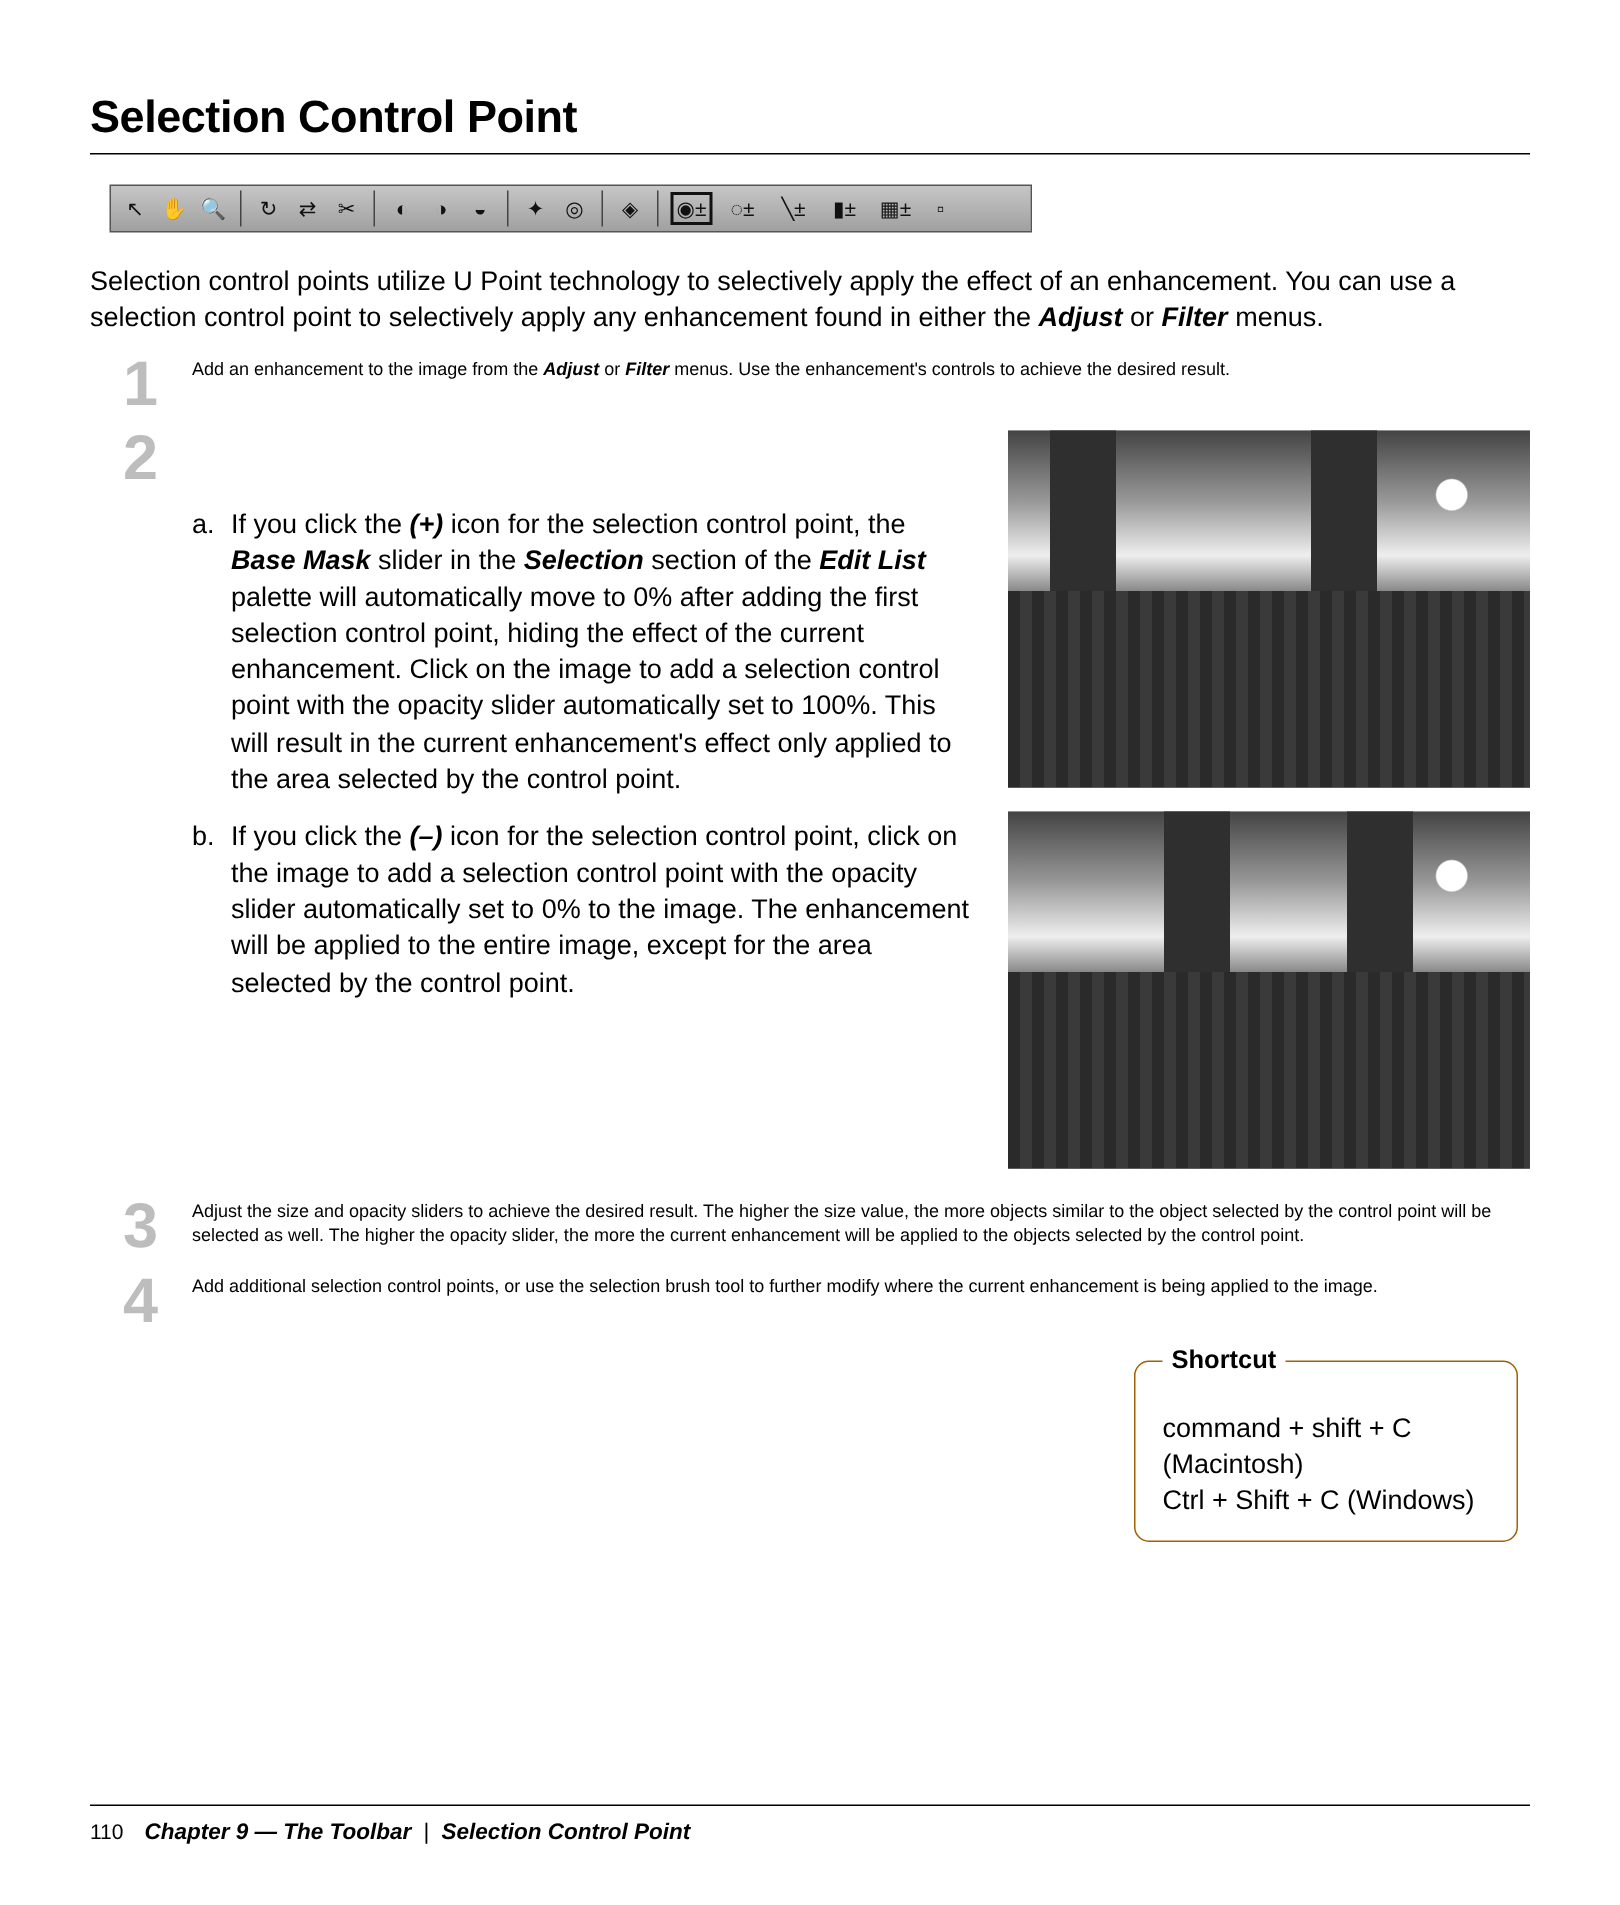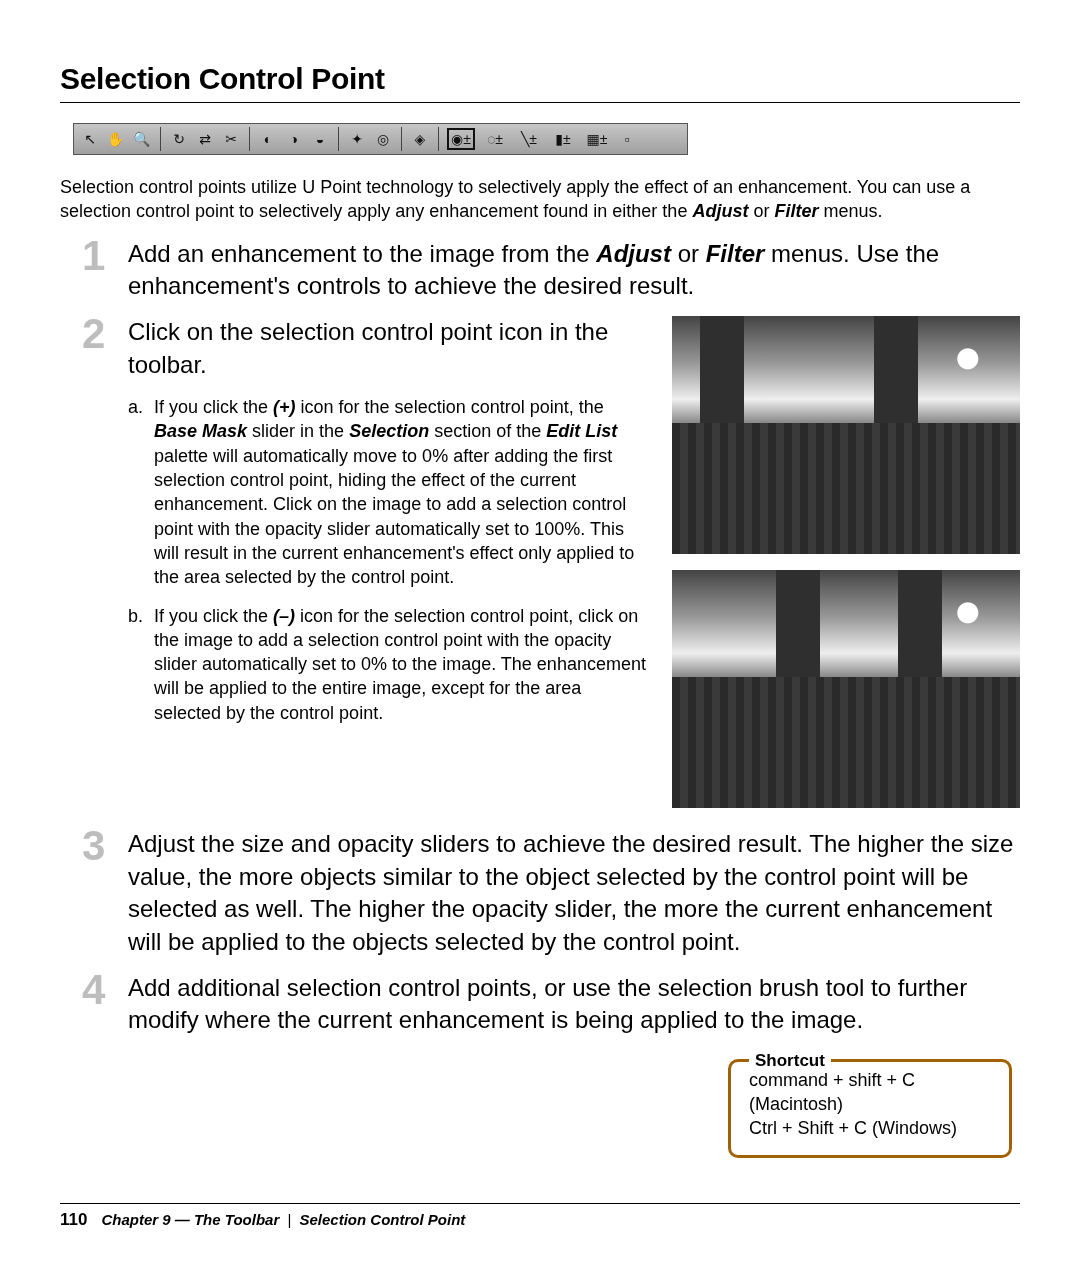--- a/index.html
+++ b/index.html
@@ -70,21 +70,21 @@
   .step-num {
     font-size: 42px;
     font-weight: 700;
     color: #bdbdbd;
     width: 40px;
     line-height: 0.85;
     margin-right: 6px;
     flex-shrink: 0;
   }
   .step-body {
-    font-size: 24px;
+    font-size: 12px;
     line-height: 1.35;
     flex: 1;
   }
   .step2-wrapper {
     display: flex;
     align-items: flex-start;
     gap: 22px;
     margin-bottom: 20px;
   }
   .step2-left { flex: 1; }
@@ -137,24 +137,24 @@
     margin-bottom: 14px;
   }
   .sub-item .sub-letter {
     width: 26px;
     flex-shrink: 0;
   }
   .sub-item .sub-text { flex:1; }
 
   .shortcut-box {
     position: relative;
-    border: 3px solid #a16207;
+    border: 1px solid #a16207;
     border-radius: 10px;
-    padding: 6px 18px 14px 18px;
-    width: 284px;
+    padding: 32px 18px 14px 18px;
+    width: 256px;
     margin-left: auto;
     margin-right: 8px;
     margin-top: 22px;
     font-size: 18px;
     line-height: 1.35;
   }
   .shortcut-label {
     position: absolute;
     top: -12px;
     left: 18px;
@@ -173,21 +173,21 @@
   }
   .footer {
     position: absolute;
     left: 60px;
     bottom: 40px;
     font-size: 15px;
     display: flex;
     align-items: baseline;
     gap: 14px;
   }
-  .footer .page-num { font-weight: 700; font-size: 17px; }
+  .footer .page-num { font-weight: 400; font-size: 14px; }
   .footer .crumb { }
   .footer .pipe { font-weight: 300; margin: 0 4px; }
 
   b { font-weight: 700; font-style: italic; }
 </style>
 </head>
 <body>
 
 <div class="page">
   <h1 class="title">Selection Control Point</h1>
@@ -227,21 +227,20 @@
     <div class="step-num">1</div>
     <div class="step-body">
       <span>Add an enhancement to the image from the </span><b>Adjust</b><span> or </span><b>Filter</b><span> menus. Use the enhancement's controls to achieve the desired result.</span>
     </div>
   </div>
 
   <div class="step2-wrapper">
     <div class="step2-left">
       <div class="step" style="margin-left:22px;">
         <div class="step-num">2</div>
-        <div class="step-body">Click on the selection control point icon in the toolbar.</div>
       </div>
       <div class="sub-list">
         <div class="sub-item">
           <span class="sub-letter">a.</span>
           <span class="sub-text">
             <span>If you click the </span><b>(+)</b><span> icon for the selection control point, the </span><b>Base Mask</b><span> slider in the </span><b>Selection</b><span> section of the </span><b>Edit List</b><span> palette will automatically move to 0% after adding the first selection control point, hiding the effect of the current enhancement. Click on the image to add a selection control point with the opacity slider automatically set to 100%. This will result in the current enhancement's effect only applied to the area selected by the control point.</span>
           </span>
         </div>
         <div class="sub-item">
           <span class="sub-letter">b.</span>

